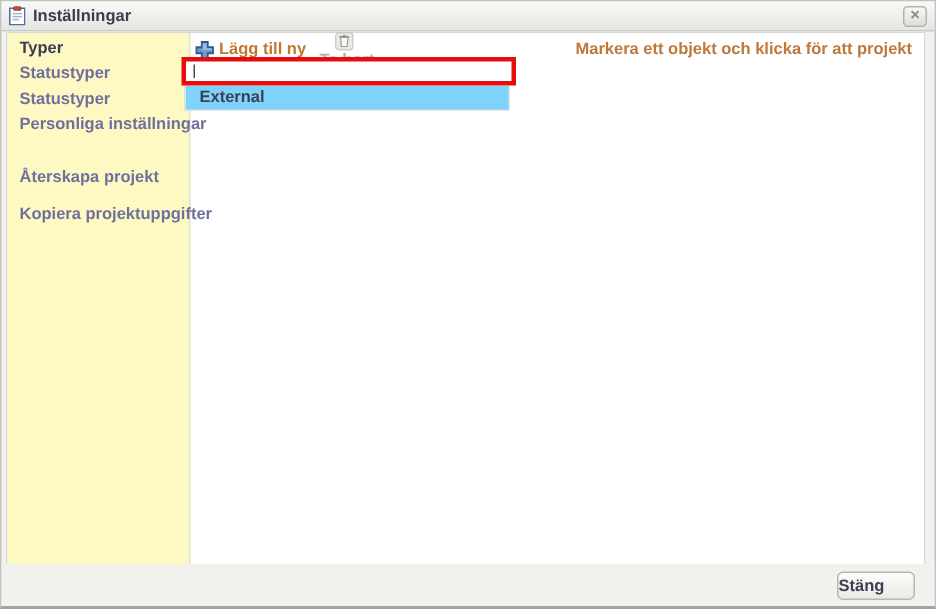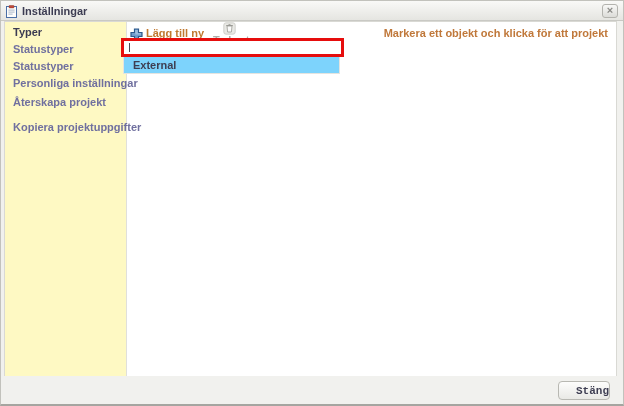--- a/index.html
+++ b/index.html
@@ -43,21 +43,21 @@
   .sidebar{
     width:121px;flex:0 0 auto;background:#fef9c3;
     border-right:1px solid #e0e0db;padding-top:2px;
   }
   .side-item{
     height:17px;line-height:17px;padding-left:8px;
     font-size:11px;font-weight:bold;color:#70709f;
     white-space:nowrap;cursor:pointer;
   }
   .side-item.active{color:#3b3b52;}
-  .side-item.mt2{margin-top:2px;}
+  .side-item.mt2{margin-top:18px;}
   .side-item.mt8{margin-top:8px;}
   .content{flex:1 1 auto;position:relative;}
   
   .toolbar{
     position:absolute;top:3px;left:3px;right:8px;height:16px;
     display:flex;align-items:center;
   }
   .tool-btn{display:flex;align-items:center;cursor:pointer;}
   .tool-btn .ico{width:13px;height:13px;margin-right:3px;flex:0 0 auto;}
   .add-label{font-size:11px;font-weight:bold;color:#c0782f;white-space:nowrap;}
@@ -91,21 +91,21 @@
   
   .footer{
     position:absolute;left:0;right:0;bottom:0;height:28px;
     background:#f1f1ee;
   }
   .close-dialog-btn{
     position:absolute;right:13px;top:5px;width:52px;height:19px;
     box-sizing:border-box;border:1px solid #b8b8b2;border-radius:4px;
     background:linear-gradient(#fdfdfc,#e9e9e5);
     font-size:11px;font-weight:bold;color:#3e3e52;
-    font-family:Liberation Mono, monospace;cursor:pointer;padding:0;text-align:right;
+    font-family:Liberation Sans, sans-serif;cursor:pointer;padding:0;text-align:left;
   }
 </style>
 </head>
 <body>
 
 <div class="window">
 
   <div class="titlebar">
     <span class="app-icon">
       <svg width="11" height="13" viewBox="0 0 11 13">

